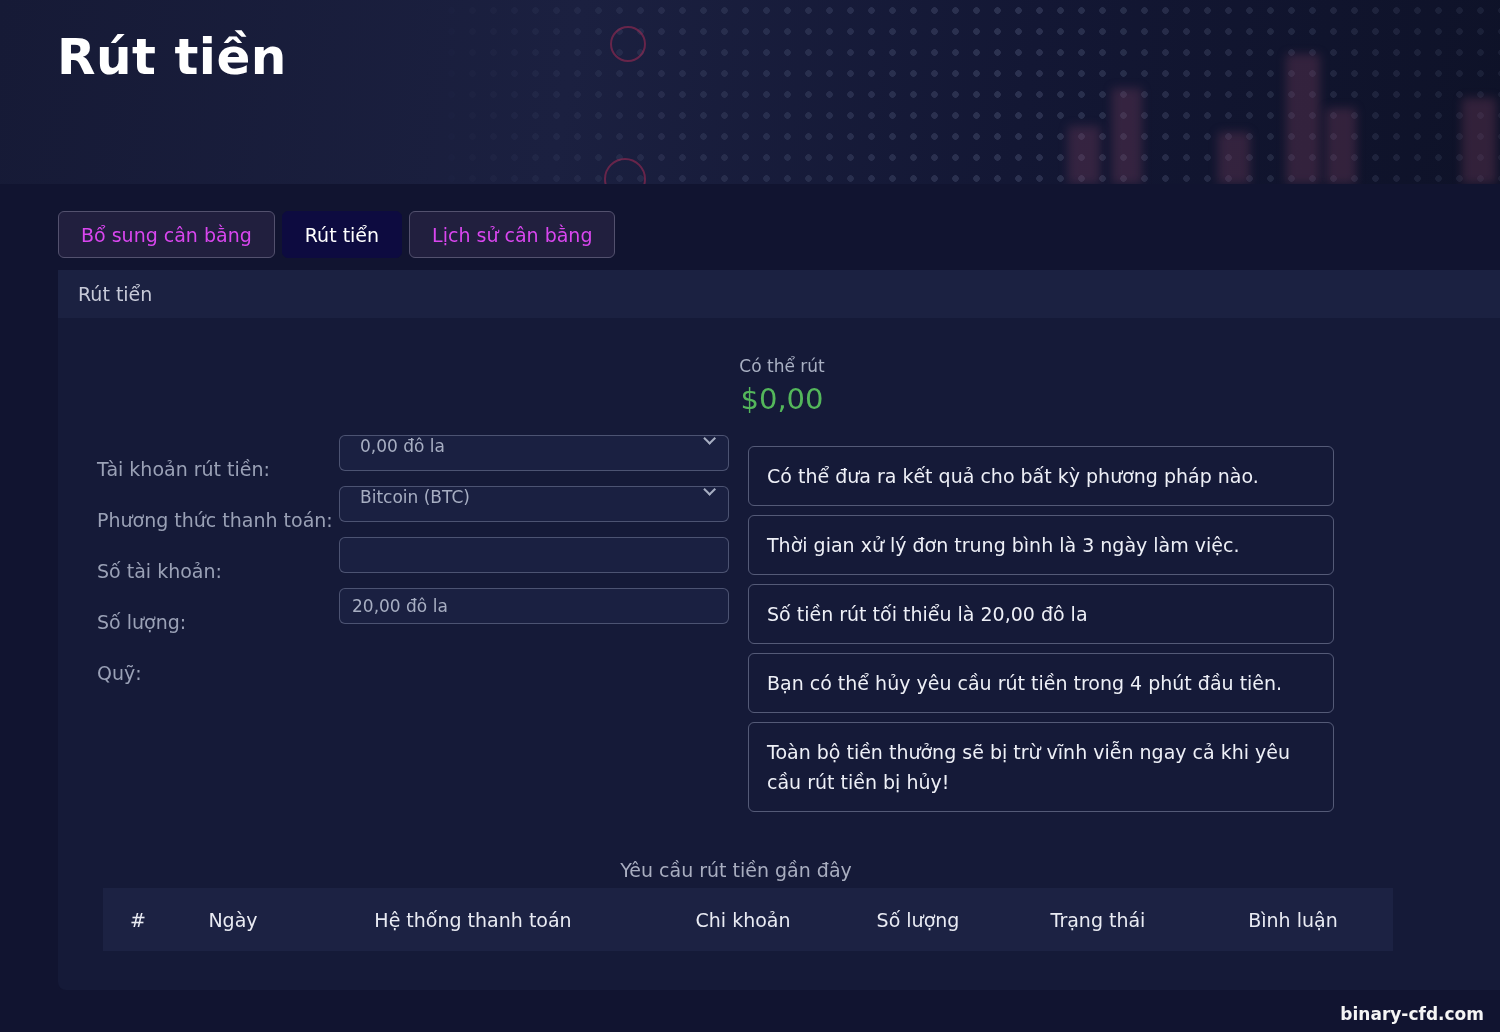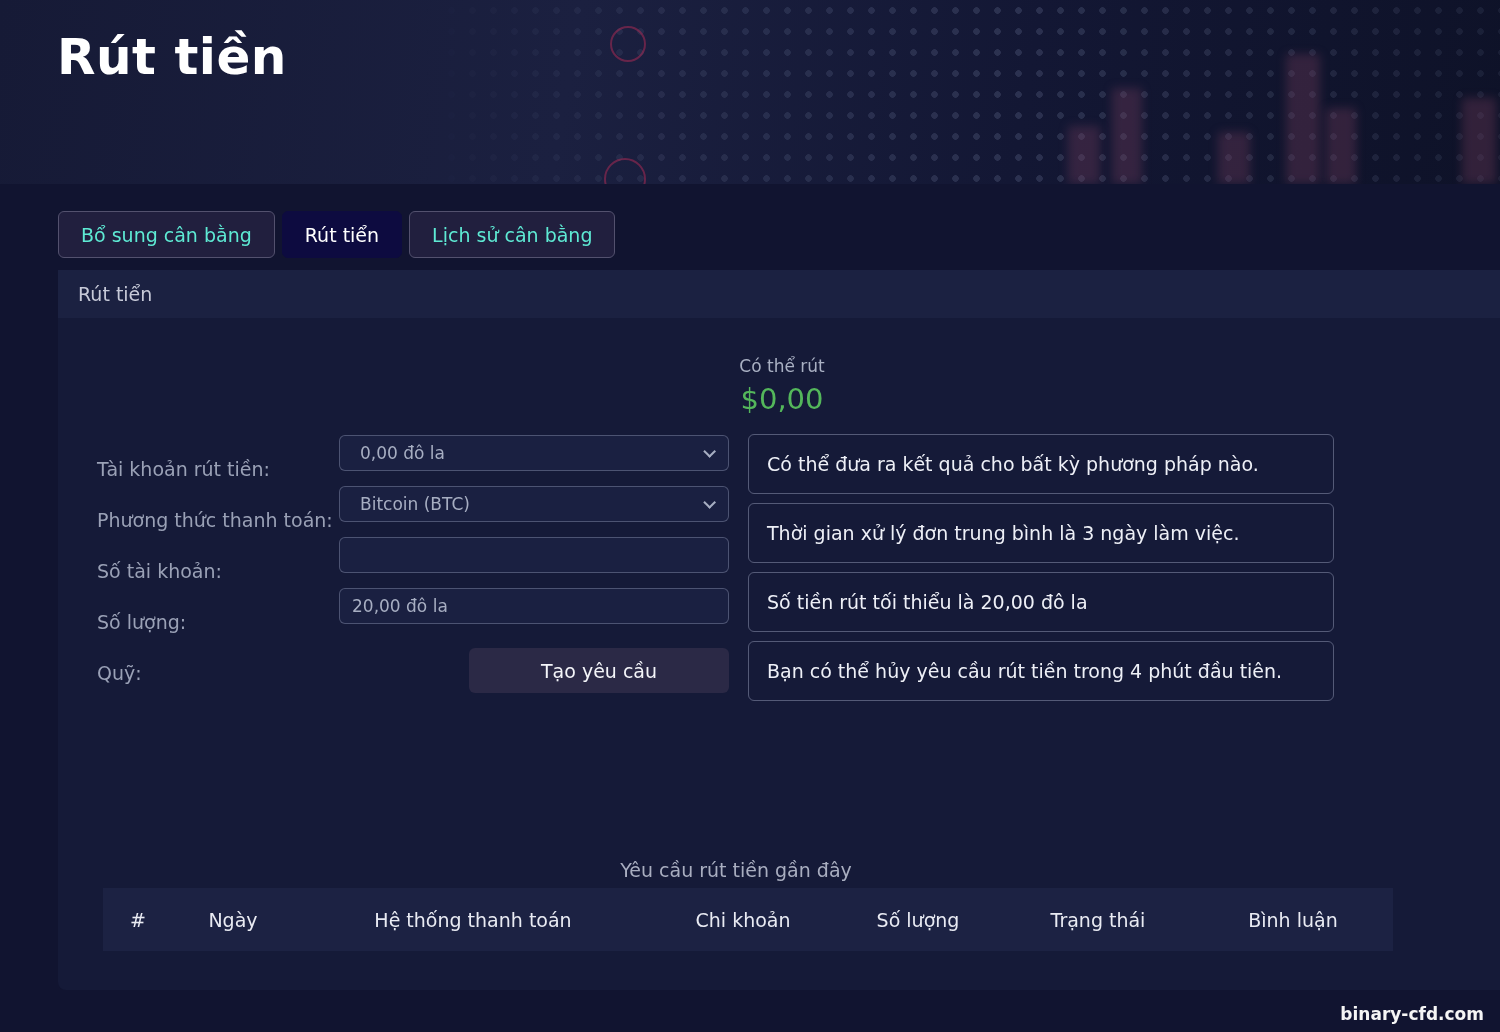--- a/index.html
+++ b/index.html
@@ -35,21 +35,21 @@
   .hero-title {
     position:absolute; left:57px; top:28px;
     font-size:50px; font-weight:700; color:#ffffff; letter-spacing:.5px;text-align:right;
   }
 
   
   .tabs { display:flex; gap:7px; margin:27px 0 0 58px; }
   .tab {
     height:47px; padding:0 22px; border-radius:6px; font-size:19px;
     font-family:inherit; cursor:pointer;
-    background:#211f3e; border:1px solid #53516e; color:#5eead4;
+    background:#211f3e; border:1px solid #53516e; color:#d946ef;
     display:flex; align-items:center;
   }
   .tab.active { background:#0d0b40; border-color:#0d0b40; color:#ffffff; }
 
   
   .panel {
     position:absolute; left:58px; right:0; top:270px; height:720px;
     background:#151a38; border-bottom-left-radius:8px;
   }
   .panel-header {
@@ -70,32 +70,32 @@
     grid-auto-rows:36px; row-gap:15px; column-gap:0;
     width:632px;
   }
   .f-label { align-self:center; font-size:19px; color:#9aa1b6; line-height:23px;margin-top:32px; }
   .f-cell { align-self:center; }
   .select, .tinput {
     width:390px; height:36px; background:#1a2041;
     border:1px solid rgba(173,181,206,0.35); border-radius:6px;
     color:#a7aec2; font-size:17px; font-family:inherit;
   }
-  .select { display:flex; align-items:center; justify-content:space-between; padding:0 16px 0 20px; cursor:pointer; }
+  .select { display:flex; align-items:flex-start; justify-content:space-between; padding:0 16px 0 20px; cursor:pointer; }
   .tinput { padding:0 12px; outline:none; }
   .tinput::placeholder { color:#a7aec2; opacity:1; }
   .chev { width:9px; height:9px; border-right:2px solid #a7aec2; border-bottom:2px solid #a7aec2; transform:rotate(45deg) translateY(-3px); }
   .form-actions { grid-column:2; display:flex; justify-content:flex-end; height:45px; margin-top:9px; }
   .submit-btn {
     width:260px; height:45px; background:#2b2946; border:none; border-radius:6px;
     color:#f4f5f9; font-size:19px; font-family:inherit; cursor:pointer;
   }
 
   
-  .notes { position:absolute; left:690px; top:116px; width:586px; display:flex; flex-direction:column; gap:9px; }
+  .notes { position:absolute; left:690px; top:128px; width:586px; display:flex; flex-direction:column; gap:9px; }
   .note {
     border:1px solid rgba(180,188,214,0.40); border-radius:6px;
     padding:14px 18px; font-size:19px; line-height:30px; color:#eef0f7;
   }
 
   
   .recent-title {
     position:absolute; top:541px; left:33px; width:1290px;
     text-align:center; font-size:19px; color:#a9aec0;
   }
@@ -156,30 +156,28 @@
             <div class="select">
               <span>Bitcoin (BTC)</span>
               <span class="chev"></span>
             </div>
           </div>
           <div class="f-label">Số tài khoản:</div>
           <div class="f-cell"><input class="tinput" style=""></div>
           <div class="f-label">Số lượng:</div>
           <div class="f-cell"><input class="tinput" placeholder="20,00 đô la" style=""></div>
           <div class="f-label">Quỹ:</div>
-          <div class="form-actions">
-            <button class="submit-btn">Tạo yêu cầu</button>
-          </div>
         </div>
 
       <div class="notes">
           <div class="note">Có thể đưa ra kết quả cho bất kỳ phương pháp nào.</div>
           <div class="note">Thời gian xử lý đơn trung bình là 3 ngày làm việc.</div>
           <div class="note">Số tiền rút tối thiểu là 20,00 đô la</div>
           <div class="note">Bạn có thể hủy yêu cầu rút tiền trong 4 phút đầu tiên.</div>
+          <div class="note">Toàn bộ tiền thưởng sẽ bị trừ vĩnh viễn ngay cả khi yêu cầu rút tiền bị hủy!</div>
         </div>
 
       <div class="recent-title">Yêu cầu rút tiền gần đây</div>
       <div class="thead">
           <div class="th" style="width: 70px;">#</div>
           <div class="th" style="width: 120px;">Ngày</div>
           <div class="th" style="width: 360px;">Hệ thống thanh toán</div>
           <div class="th" style="width: 180px;">Chi khoản</div>
           <div class="th" style="width: 170px;">Số lượng</div>
           <div class="th" style="width: 190px;">Trạng thái</div>

